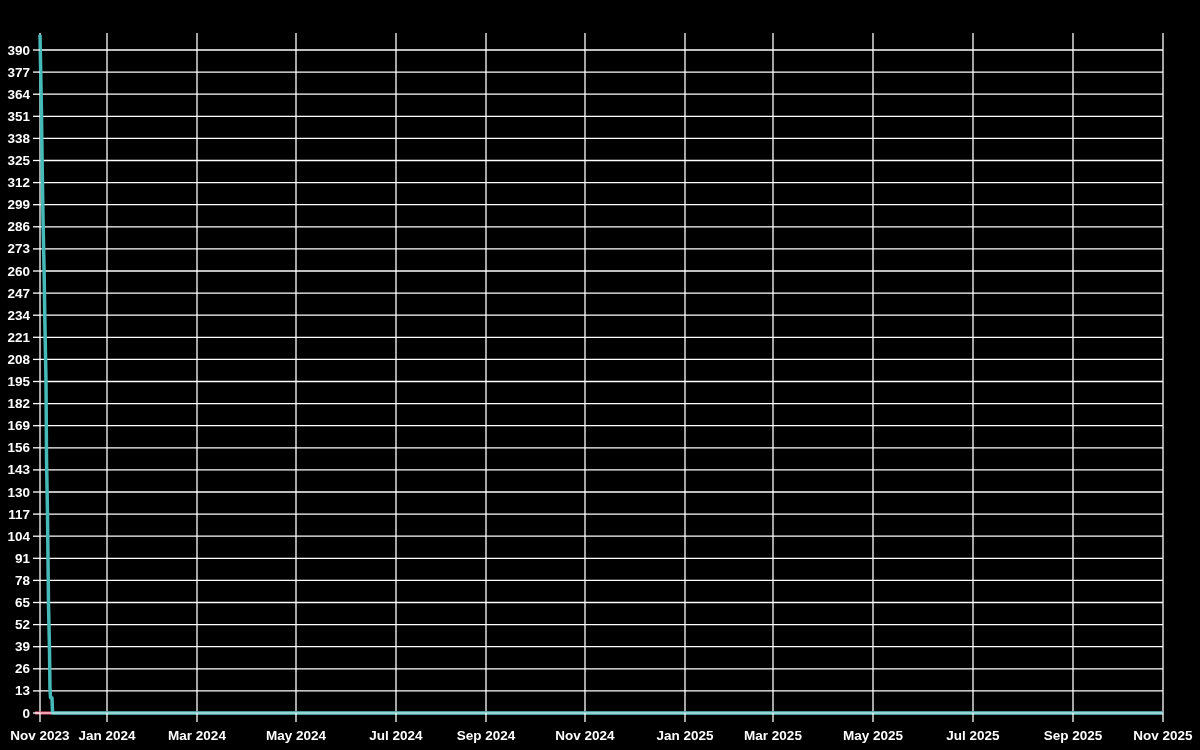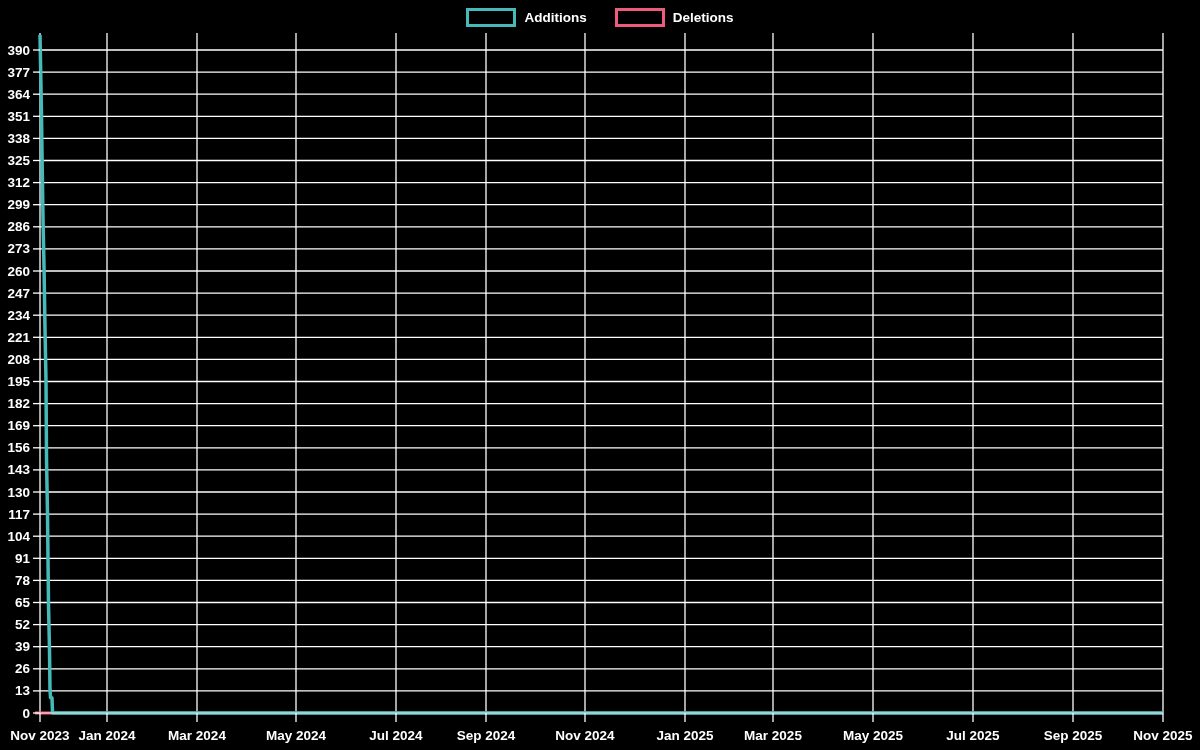--- a/index.html
+++ b/index.html
@@ -10,30 +10,20 @@
   .legend-item{display:flex;align-items:center;column-gap:8px;cursor:pointer;}
   .swatch{width:44px;height:13px;background:transparent;border:3px solid #888;}
   .legend-label{color:#fff;font-size:13.5px;font-weight:600;line-height:1;}
   svg text{fill:#ffffff;font-family:"Liberation Sans",sans-serif;font-weight:700;}
 </style>
 </head>
 <body>
 
 <div class="page">
 
-  <div class="legend">
-    <div class="legend-item">
-      <span class="swatch" style="border-color: rgb(70, 185, 185);"></span>
-      <span class="legend-label">Additions</span>
-    </div>
-    <div class="legend-item">
-      <span class="swatch" style="border-color: rgb(238, 92, 125);"></span>
-      <span class="legend-label">Deletions</span>
-    </div>
-  </div>
 
   <svg id="chart" width="1200" height="750" style="position:absolute;left:0;top:0;">
       <g stroke="#ffffff" stroke-width="1.3">
         <line x1="40" y1="50" x2="1163" y2="50"></line>
         <line x1="40" y1="72.10000000000002" x2="1163" y2="72.10000000000002"></line>
         <line x1="40" y1="94.20000000000005" x2="1163" y2="94.20000000000005"></line>
         <line x1="40" y1="116.29999999999995" x2="1163" y2="116.29999999999995"></line>
         <line x1="40" y1="138.39999999999998" x2="1163" y2="138.39999999999998"></line>
         <line x1="40" y1="160.5" x2="1163" y2="160.5"></line>
         <line x1="40" y1="182.60000000000002" x2="1163" y2="182.60000000000002"></line>

